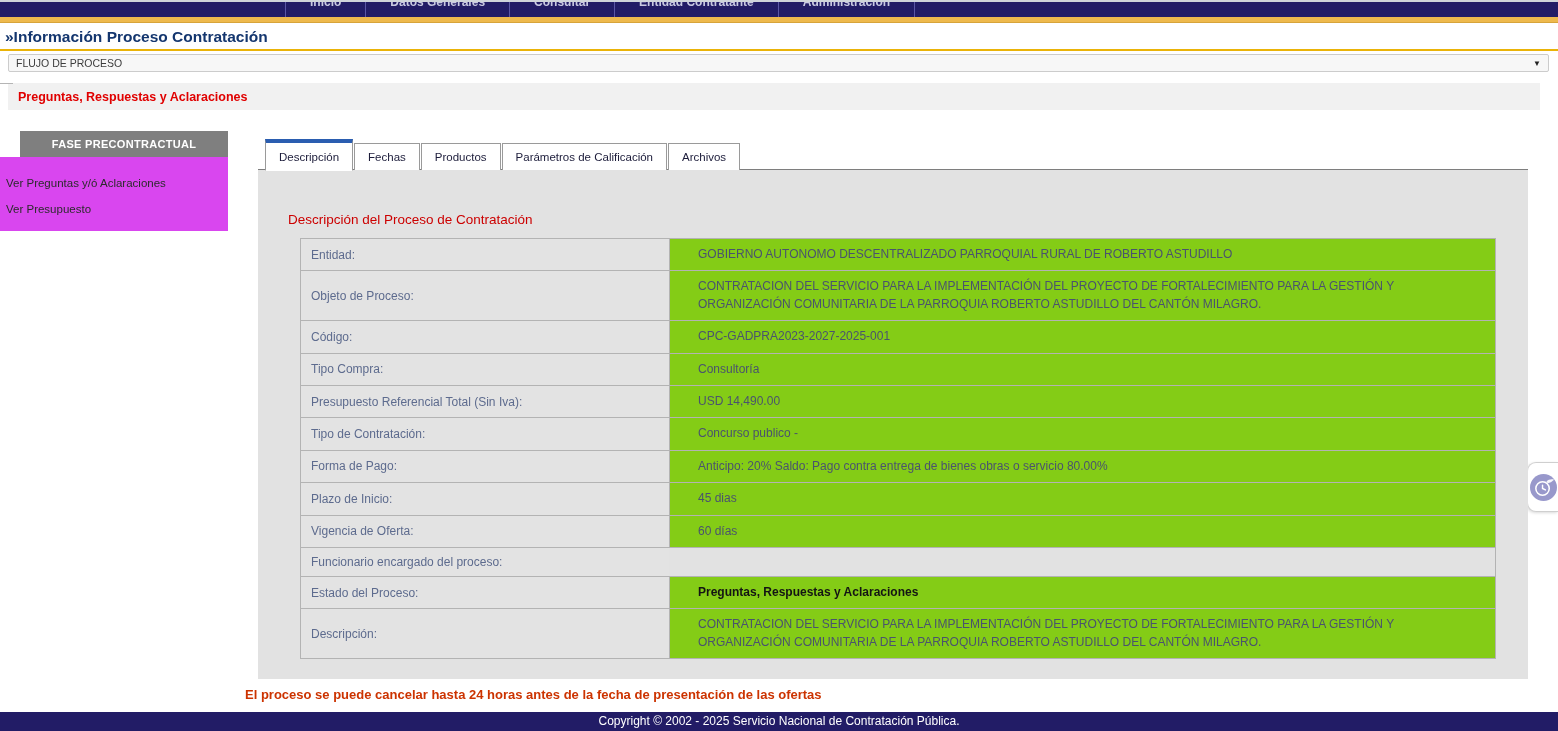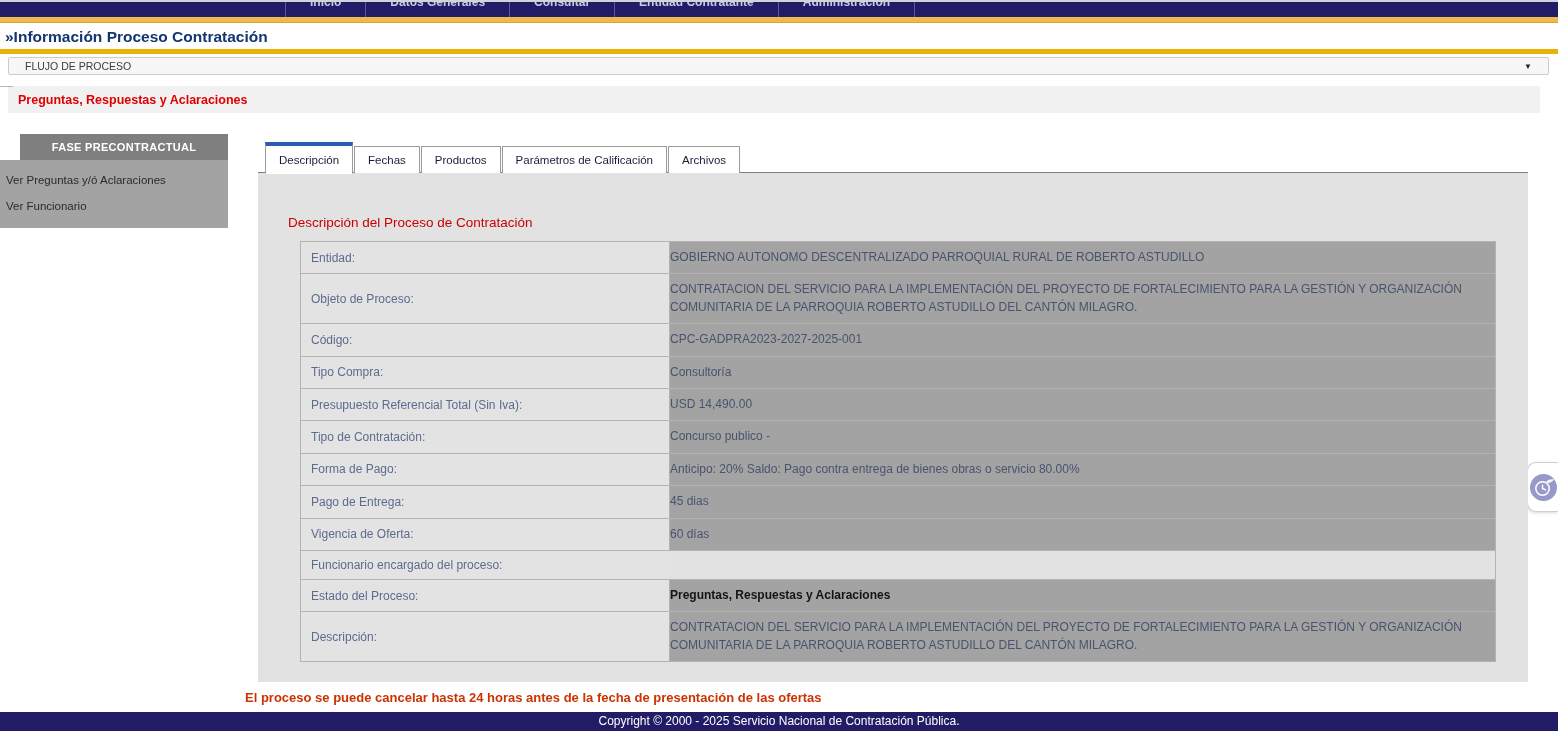--- a/index.html
+++ b/index.html
@@ -15,46 +15,46 @@
   .nav-bar { height:15px; background:#221c66; overflow:hidden; position:relative; }
   .nav-menu { position:absolute; left:285px; top:-15px; display:flex; height:30px; }
   .nav-item {
     color:#c9c9e2; font-size:12px; font-weight:bold;
     display:flex; align-items:center; justify-content:center;
     padding:0 24px; border-right:1px solid #5b57a5; cursor:pointer; white-space:nowrap;
   }
   .nav-item:first-child { border-left:1px solid #5b57a5; }
   .gold-strip { height:6px; background:#eeb94d; border-bottom:1px solid #d7a43a; }
 
-  .title-bar { background:#fff; padding:5px 6px 3px 5px; border-bottom:5px solid #eab308; }
+  .title-bar { background:#fff; padding:5px 6px 3px 5px; border-bottom:2px solid #eab308; }
   .page-title { color:#14366e; font-weight:bold; font-size:15.5px; font-family:"Liberation Sans",sans-serif; }
 
   .select-row { margin:3px 9px 0 8px; }
   .flow-select {
     height:18px; background:#f7f7f7; border:1px solid #cccccc; border-radius:2px;
     display:flex; align-items:center; justify-content:space-between;
-    padding:0 16px; font-size:10.5px; color:#3c3c3c; cursor:pointer;gap:8px;
+    padding:0 7px; font-size:10.5px; color:#3c3c3c; cursor:pointer;gap:8px;
   }
   .select-arrow { font-size:8px; color:#222; }
 
   .status-bar {
     background:#f1f1f1; margin:11px 18px 0 8px; height:27px;
     display:flex; align-items:center; position:relative;
   }
   .status-bar::before { content:""; position:absolute; left:-8px; top:0; width:13px; height:1px; background:#b5b5b5; }
   .status-text { color:#e00000; font-weight:bold; font-size:12.5px; margin-left:10px; }
 
   
   .content { position:relative; }
   .sidebar { position:absolute; left:0; top:21px; width:228px; }
   .sidebar-header {
     background:#7f7f7f; color:#ffffff; font-weight:bold; font-size:11px;
     text-align:center; height:26px; line-height:26px; letter-spacing:.3px;margin-left:20px;
   }
-  .sidebar-items { background:#a3a3a3; padding:7px 0 9px; }
+  .sidebar-items { background:#d946ef; padding:13px 0 9px; }
   .sidebar-item { font-size:11.5px; color:#2b2b2b; padding:7px 0 7px 6px; cursor:pointer; }
 
   .main { margin-left:258px; margin-right:30px; padding-top:29px; }
   .tabs { display:flex; align-items:flex-end; margin-left:7px; position:relative; z-index:2; }
   .tab {
     background:#ffffff; border:1px solid #9a9a9a; border-bottom:none;
     font-size:11.5px; color:#1c1c3a; padding:0 13px; height:27px; line-height:27px;
     margin-right:1px; cursor:pointer; white-space:nowrap; position:relative;
   }
   .tab.active {
@@ -67,22 +67,22 @@
   }
   .section-title { color:#cc0000; font-size:13.5px; margin:0 0 11px 0; }
 
   .details { width:1196px; margin-left:12px; border-top:1px solid #b3b3b3; }
   .detail-row { display:flex; border:1px solid #b3b3b3; border-top:none; min-height:29px; }
   .cell-label {
     width:368px; padding:7px 10px; font-size:12px; color:#5d6b8e;
     background:#e3e3e3; display:flex; align-items:center;
   }
   .cell-value {
-    flex:1; background:#a3a3a3; border-left:1px solid #b3b3b3;
-    padding:7px 0; font-size:12px; color:#4a536e; display:flex; align-items:center; line-height:1.45;
+    flex:1; background:#84cc16; border-left:1px solid #b3b3b3;
+    padding:7px 28px; font-size:12px; color:#4a536e; display:flex; align-items:center; line-height:1.45;
   }
   .cell-value.bold-value { font-weight:bold; color:#141414; }
 
   .cancel-note { color:#cc3300; font-weight:bold; font-size:13px; margin:8px 0 0 -13px; }
 
   .footer {
     position:absolute; left:0; bottom:0; width:100%; height:19px;
     background:#221c66; color:#ffffff; text-align:center;
     font-size:12px; line-height:18px;
   }
@@ -127,21 +127,21 @@
 
 <div class="status-bar">
   <span class="status-text">Preguntas, Respuestas y Aclaraciones</span>
 </div>
 
 <div class="content">
   <div class="sidebar">
     <div class="sidebar-header">FASE PRECONTRACTUAL</div>
     <div class="sidebar-items">
       <div class="sidebar-item">Ver Preguntas y/ó Aclaraciones</div>
-      <div class="sidebar-item">Ver Funcionario</div>
+      <div class="sidebar-item">Ver Presupuesto</div>
     </div>
   </div>
 
   <div class="main">
     <div class="tabs">
       <div class="tab active">Descripción</div>
       <div class="tab">Fechas</div>
       <div class="tab">Productos</div>
       <div class="tab">Parámetros de Calificación</div>
       <div class="tab">Archivos</div>
@@ -173,21 +173,21 @@
         </div>
         <div class="detail-row">
           <div class="cell-label">Tipo de Contratación:</div>
           <div class="cell-value">Concurso publico -</div>
         </div>
         <div class="detail-row">
           <div class="cell-label">Forma de Pago:</div>
           <div class="cell-value">Anticipo: 20% Saldo: Pago contra entrega de bienes obras o servicio 80.00%</div>
         </div>
         <div class="detail-row">
-          <div class="cell-label">Pago de Entrega:</div>
+          <div class="cell-label">Plazo de Inicio:</div>
           <div class="cell-value">45 dias</div>
         </div>
         <div class="detail-row">
           <div class="cell-label">Vigencia de Oferta:</div>
           <div class="cell-value">60 días</div>
         </div>
         <div class="detail-row">
           <div class="cell-label">Funcionario encargado del proceso:</div>
         </div>
         <div class="detail-row">
@@ -210,14 +210,14 @@
   <div class="clock-circle">
     <svg width="23" height="23" viewBox="0 0 24 24">
       <circle cx="11" cy="13" r="7" fill="none" stroke="#ffffff" stroke-width="1.6"></circle>
       <path d="M11 9.5 L11 13 L14 14.5" fill="none" stroke="#ffffff" stroke-width="1.5" stroke-linecap="round"></path>
       <path d="M15 6 C17 3.5 21 3 23 4 C21 6 18.5 7.5 16.5 7.5 Z" fill="#ffffff" opacity="0.9"></path>
     </svg>
   </div>
 </div>
 
 <div class="footer">
-  <span>Copyright © 2000 - 2025 Servicio Nacional de Contratación Pública.</span>
+  <span>Copyright © 2002 - 2025 Servicio Nacional de Contratación Pública.</span>
 </div>
 
 </body></html>

